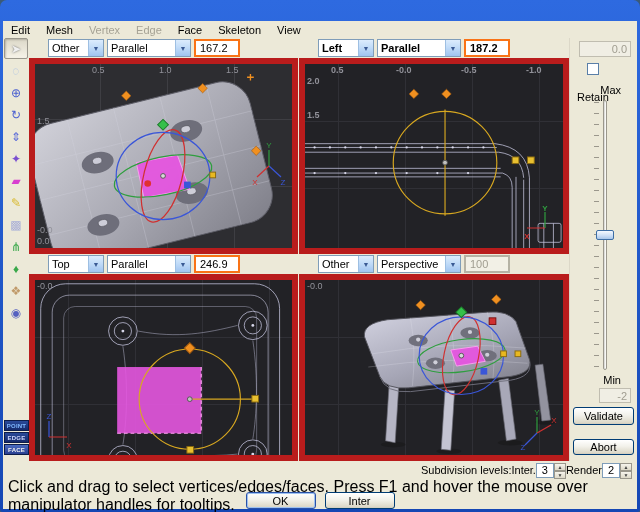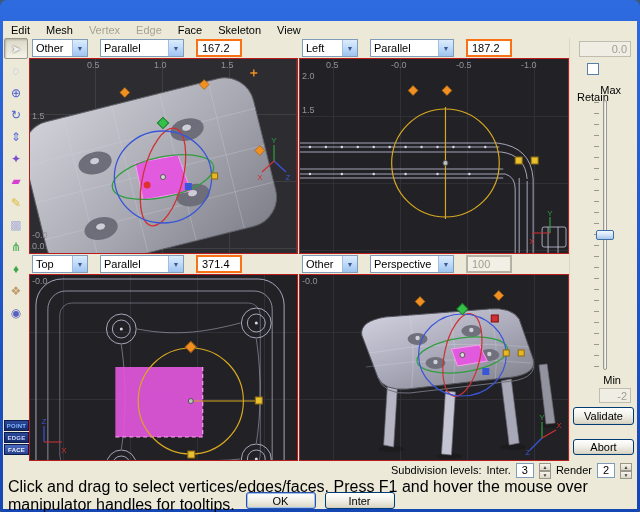--- a/index.html
+++ b/index.html
@@ -41,25 +41,25 @@
   
   .selmode{position:absolute;left:1px;top:399px;width:25px;display:flex;flex-direction:column;gap:1px;}
   .smbtn{height:11px;font-size:6px;font-weight:bold;display:flex;align-items:center;justify-content:center;
     border:1px solid #0c1c4a;background:linear-gradient(#2a4a9a,#15296b);color:#cfd8ff;letter-spacing:.2px;}
   .smbtn.point{color:#7fb8ff;}
   .smbtn.face{color:#f0f0f0;background:linear-gradient(#4a6ac0,#2a4090);}
 
   
   .vp{position:absolute;}
   .vp-tl{left:26px;top:17px;width:269px;height:216px;}
-  .vp-tr{left:296px;top:17px;width:270px;height:216px;}
+  .vp-tr{left:296px;top:17px;width:270px;height:216px;font-weight:bold;}
   .vp-bl{left:26px;top:233px;width:269px;height:207px;}
   .vp-br{left:296px;top:233px;width:270px;height:207px;}
-  .vp-header{height:20px;display:flex;align-items:center;gap:12px;padding-left:3px;background:#ece9d8;font-size:11px;}
-  .vp-canvas{position:absolute;left:0;right:0;top:20px;bottom:0;background:#222226;border:1px solid #b91c1c;overflow:hidden;}
+  .vp-header{height:20px;display:flex;align-items:center;gap:3px;padding-left:19px;background:#ece9d8;font-size:11px;}
+  .vp-canvas{position:absolute;left:0;right:0;top:20px;bottom:0;background:#222226;border:6px solid #b91c1c;overflow:hidden;}
   .vp-tl .vp-canvas{background:#2d2d31;}
   .grid{position:absolute;inset:0;}
   .gridTL{background-image:linear-gradient(to right,#3e3e43 1px,transparent 1px),
       linear-gradient(to bottom,#3e3e43 1px,transparent 1px);background-size:67px 67px;background-position:-2px -12px;}
   .gridDim{background-image:linear-gradient(to right,#303036 1px,transparent 1px),
       linear-gradient(to bottom,#303036 1px,transparent 1px);background-size:67px 67px;background-position:-34px -10px;}
   .scene{position:absolute;inset:0;width:100%;height:100%;}
   .glabel{position:absolute;color:#92929a;font-size:9px;}
   .triad{position:absolute;}
   .triad line{stroke-width:1.2;}
@@ -94,21 +94,21 @@
   .sl-thumb{position:absolute;left:26px;top:calc(50% - 5px);width:18px;height:10px;border:1px solid #3d6ea5;
     border-radius:2px;background:linear-gradient(180deg,#f4f9ff,#cfe0f6 55%,#a8c6ea);}
   .rp-min{position:absolute;top:336px;right:16px;}
   .rp-minval{position:absolute;top:350px;right:6px;width:32px;height:15px;border:1px solid #c0bdb0;
     background:#f0eee4;color:#a09d90;display:flex;align-items:center;justify-content:flex-end;padding-right:3px;}
   .rp-validate{position:absolute;top:369px;left:3px;right:3px;height:18px;}
   .rp-abort{position:absolute;top:401px;left:3px;right:3px;height:16px;}
 
   
   .subdiv{position:absolute;left:0;right:5px;top:441px;height:16px;display:flex;justify-content:flex-end;
-    align-items:center;gap:5px;font-size:11px;}
+    align-items:center;font-size:11px;}
   .spinval{width:18px;height:15px;background:#fff;border:1px solid #7f9db9;display:flex;align-items:center;
     justify-content:center;font-size:11px;}
   .spinner{width:12px;height:15px;display:flex;flex-direction:column;}
   .spinner span{flex:1;display:flex;align-items:center;justify-content:center;font-size:5px;color:#444;
     border:1px solid #9a978c;background:linear-gradient(#f6f4ec,#ddd9c8);}
   .hint{position:absolute;left:5px;top:457px;font-size:16px;color:#000;}
   .footerrow{position:absolute;left:0;right:0;top:471px;height:17px;display:flex;justify-content:center;gap:9px;}
   .footerrow .xp-btn{width:70px;height:17px;}
 </style>
 </head>
@@ -335,21 +335,21 @@
     <div class="vp vp-bl">
       <div class="vp-header">
         <div class="xp-combo w56">
           <span class="combo-text">Top</span>
           <span class="combo-arrow">▼</span>
         </div>
         <div class="xp-combo w76">
           <span class="combo-text">Parallel</span>
           <span class="combo-arrow">▼</span>
         </div>
-        <div class="num-field w46">371.4</div>
+        <div class="num-field w46">246.9</div>
       </div>
       <div class="vp-canvas">
         <div class="grid gridDim"></div>
         <svg class="scene" viewBox="0 0 269 185" preserveAspectRatio="none">
           <g stroke="#c6c6e0" stroke-width="0.8" fill="none">
             <rect x="6" y="4" width="250" height="212" rx="26"></rect>
             <rect x="18" y="16" width="226" height="188" rx="18" opacity="0.8"></rect>
             <rect x="30" y="28" width="202" height="164" rx="12" opacity="0.5"></rect>
             <path d="M108 54 C150 62 180 56 212 48" opacity="0.6"></path>
             <path d="M108 190 C150 182 180 188 212 184" opacity="0.6"></path>

